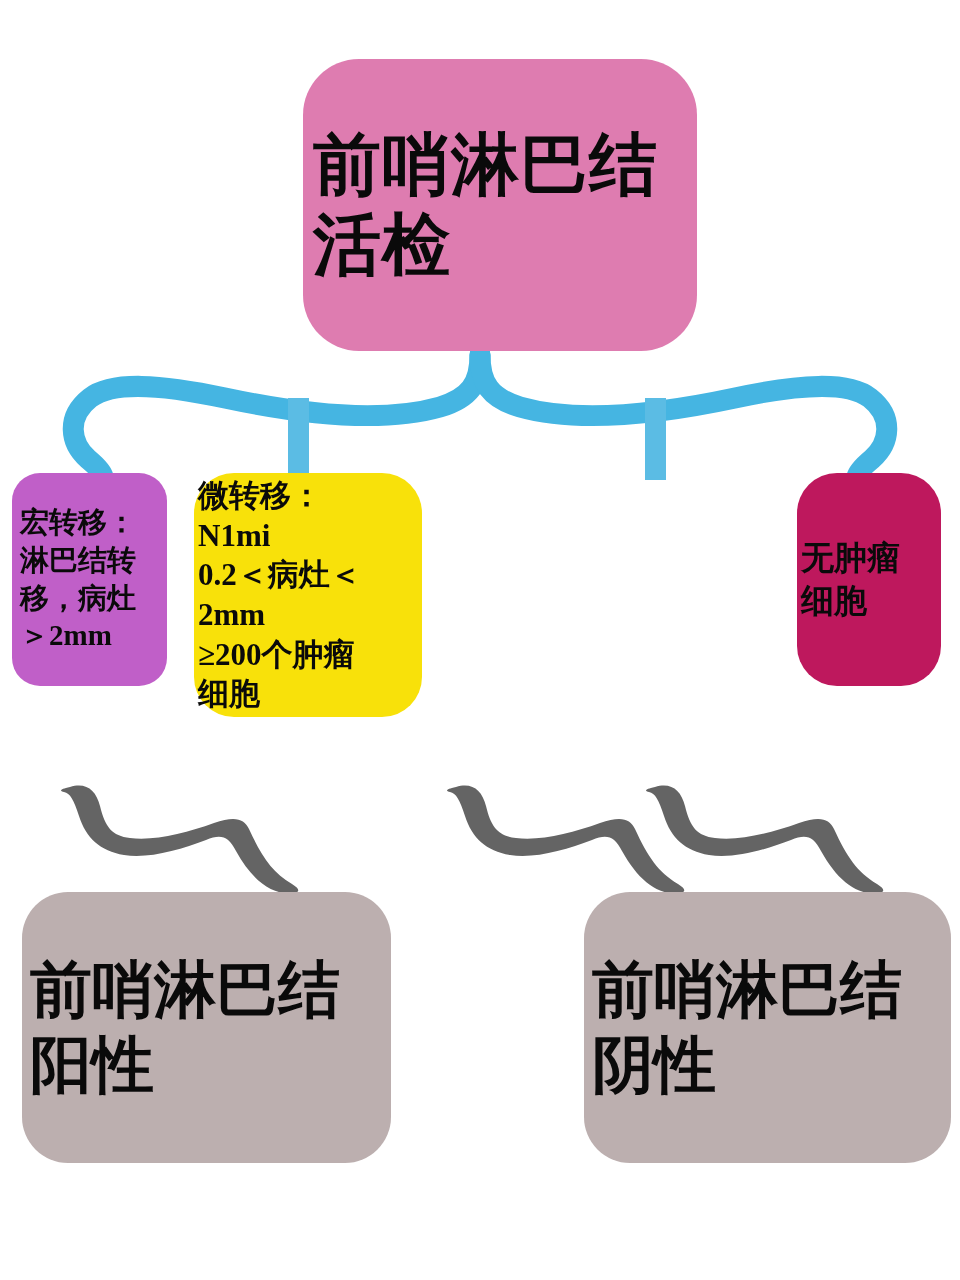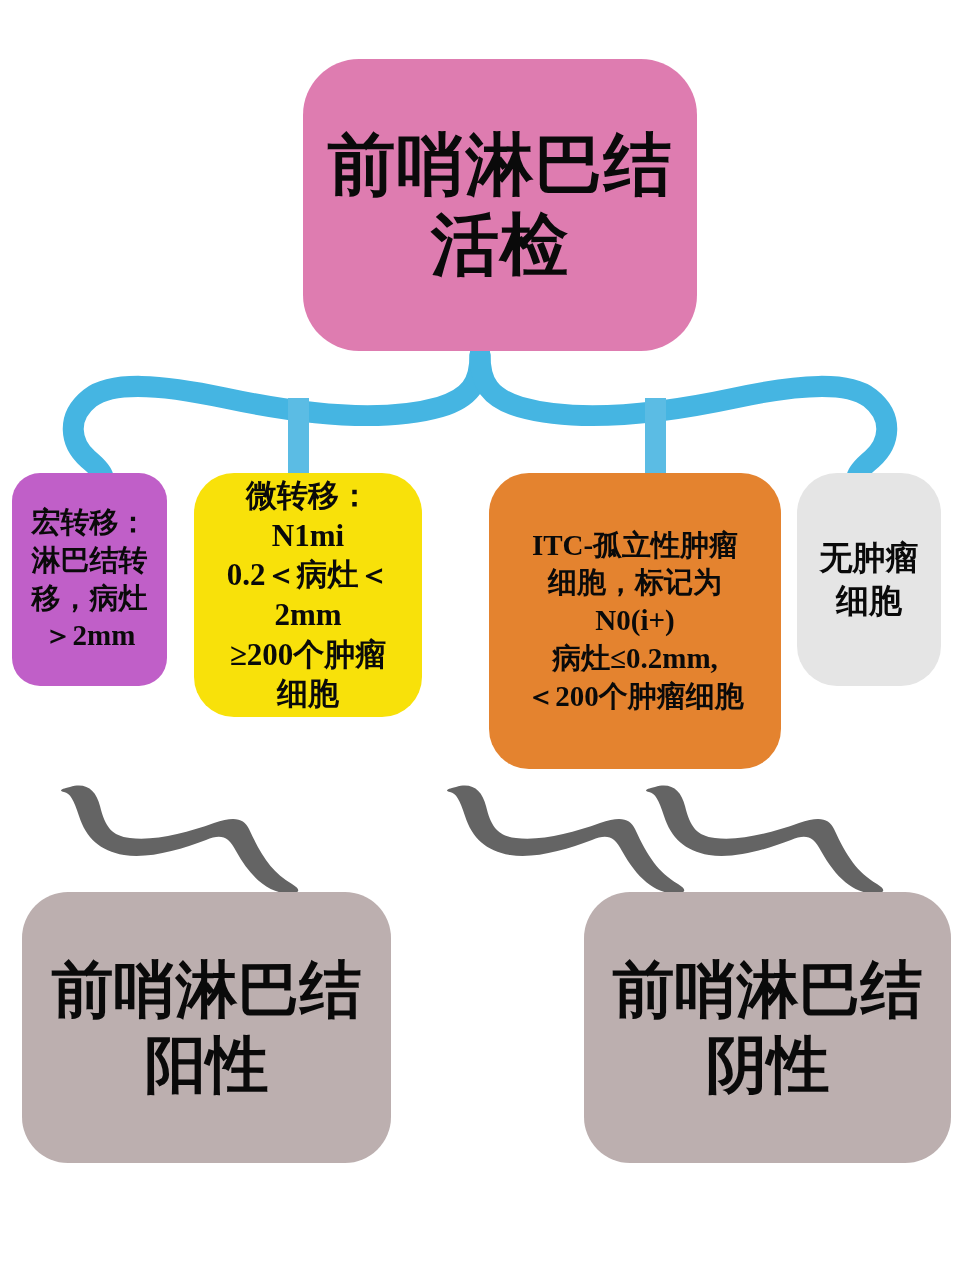--- a/index.html
+++ b/index.html
@@ -16,21 +16,21 @@
     width: 960px;
     height: 1280px;
     background: #ffffff;
     overflow: hidden;
   }
   .node {
     position: absolute;
     display: flex;
     align-items: center;
     justify-content: center;
-    text-align: center;
+    text-align: left;
     color: #0a0a0a;
     font-weight: bold;
     line-height: 1.12;
     box-sizing: border-box;
     z-index: 3;
   }
   .node .txt {
     display: block;
     width: 100%;
     white-space: pre-line;
@@ -82,21 +82,21 @@
     border-radius: 40px;
     font-size: 29px;
     line-height: 1.30;
     padding: 4px 6px;
   }
   #node-notumor {
     left: 797px;
     top: 473px;
     width: 144px;
     height: 213px;
-    background: #e5e5e5;
+    background: #be185d;
     border-radius: 40px;
     font-size: 33px;
     line-height: 1.28;
     padding: 4px 4px;
   }
 
   
   #node-positive {
     left: 22px;
     top: 892px;
@@ -232,27 +232,20 @@
 
   <div class="node" id="node-micro">
     <span class="txt">微转移：
 N1mi
 0.2＜病灶＜
 2mm
 ≥200个肿瘤
 细胞</span>
   </div>
 
-  <div class="node" id="node-itc">
-    <span class="txt">ITC-孤立性肿瘤
-细胞，标记为
-N0(i+)
-病灶≤0.2mm,
-＜200个肿瘤细胞</span>
-  </div>
 
   <div class="node" id="node-notumor">
     <span class="txt">无肿瘤
 细胞</span>
   </div>
 
   <div class="node" id="node-positive">
     <span class="txt">前哨淋巴结
 阳性</span>
   </div>

